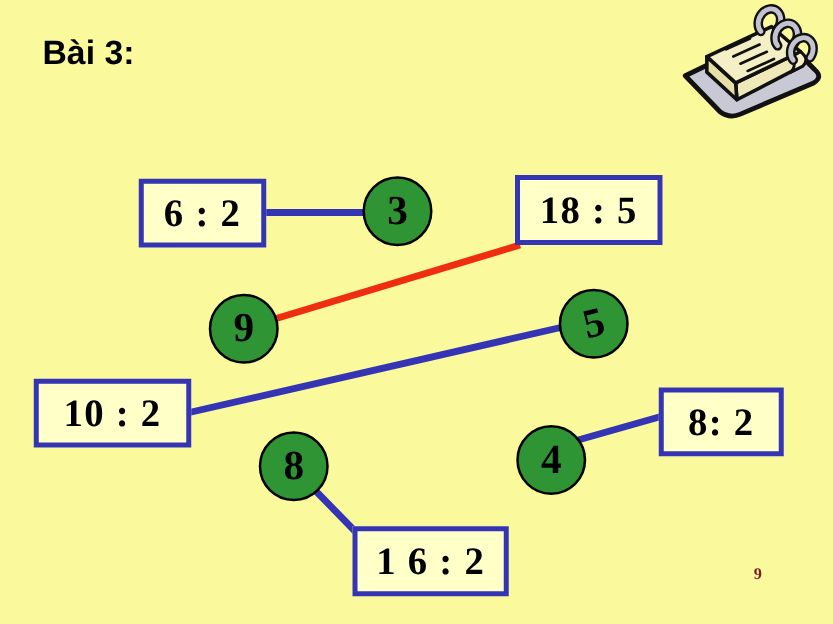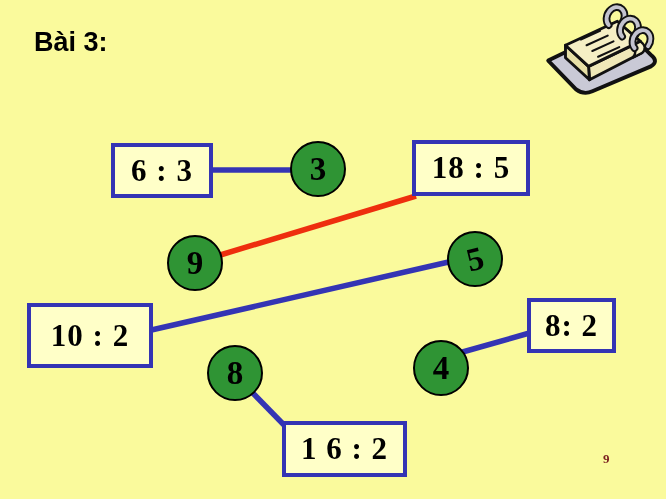--- a/index.html
+++ b/index.html
@@ -65,27 +65,27 @@
   <div class="title">Bài 3:</div>
 
   <svg class="lines" width="666" height="499" viewBox="0 0 666 499">
     <line x1="209" y1="170" x2="300" y2="170" stroke-width="5.5" stroke="#3434B4"></line>
     <line x1="217" y1="256" x2="416" y2="196" stroke-width="5.5" stroke="#EE2E0E"></line>
     <line x1="147" y1="331" x2="453" y2="261" stroke-width="5.5" stroke="#3434B4"></line>
     <line x1="246" y1="386" x2="286" y2="427" stroke-width="5.5" stroke="#3434B4"></line>
     <line x1="459" y1="353" x2="533" y2="332" stroke-width="5.5" stroke="#3434B4"></line>
   </svg>
 
-  <div class="expr-box" style="left:111px;top:143px;width:102px;height:55px;">6 : 3</div>
+  <div class="expr-box" style="left:111px;top:143px;width:102px;height:55px;">6 : 2</div>
 
   <div class="expr-box" style="left:412px;top:140px;width:118px;height:56px;">18 : 5</div>
 
-  <div class="expr-box" style="left:27px;top:303px;width:126px;height:65px;">10 : 2</div>
+  <div class="expr-box" style="left:27px;top:303px;width:126px;height:55px;">10 : 2</div>
 
-  <div class="expr-box" style="left:527px;top:298px;width:89px;height:55px;">8: 2</div>
+  <div class="expr-box" style="left:527px;top:310px;width:100px;height:55px;">8: 2</div>
 
   <div class="expr-box" style="left:282px;top:421px;width:125px;height:56px;">1 6 : 2</div>
 
   <div class="answer-circle" style="left:290px;top:141px;">
     <span class="digit">3</span>
   </div>
 
   <div class="answer-circle" style="left:167px;top:235px;">
     <span class="digit">9</span>
   </div>

